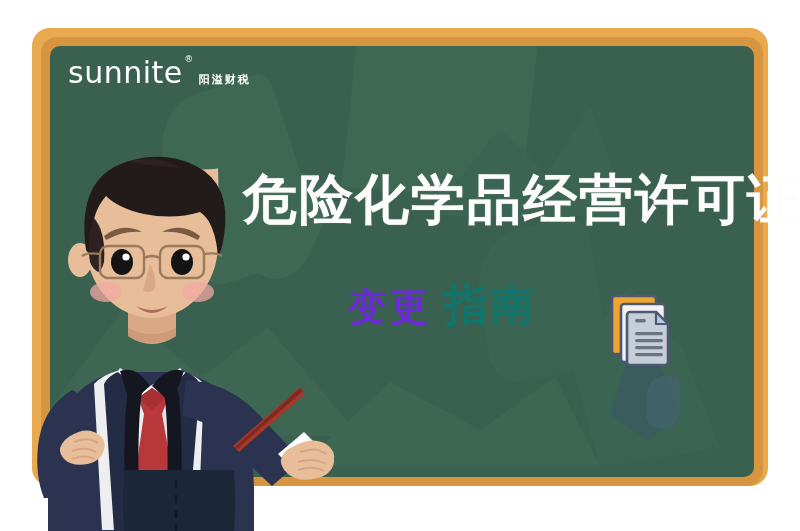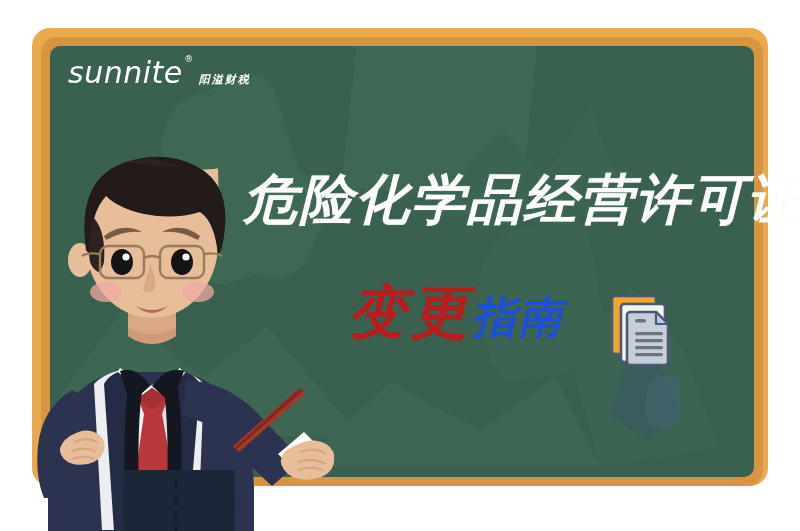--- a/index.html
+++ b/index.html
@@ -12,21 +12,20 @@
     height: 531px;
     overflow: hidden;
     font-family: "Liberation Sans", "DejaVu Sans", sans-serif;
   }
   #poster {
     position: relative;
     width: 800px;
     height: 531px;
     background: #ffffff;
     overflow: hidden;
-    font-style: italic;
   }
 
   
   .board-frame-outer {
     position: absolute;
     left: 32px;
     top: 28px;
     width: 736px;
     height: 458px;
     background: #e9a94f;
@@ -132,32 +131,33 @@
   .subline {
     position: absolute;
     left: 348px;
     top: 283px;
     display: flex;
     align-items: baseline;
     white-space: nowrap;
     font-family: "DejaVu Sans", "Liberation Sans", sans-serif;
   }
   .sub-change {
-    color: #b91c1c;
-    font-size: 58px;
+    color: #6d28d9;
+    font-size: 38px;
     font-weight: bold;
     letter-spacing: 4px;
     line-height: 1;
   }
   .sub-guide {
-    color: #1d4ed8;
+    color: #0f766e;
     font-size: 44px;
     font-weight: bold;
     letter-spacing: 2px;
     line-height: 1;
+    margin-left: 12px;
   }
 
   
   .doc-icon { position: absolute; left: 610px; top: 292px; width: 72px; height: 80px; }
 
   
   .figure { position: absolute; left: 0px; top: 140px; width: 380px; height: 391px; }
 </style>
 </head>
 <body>

